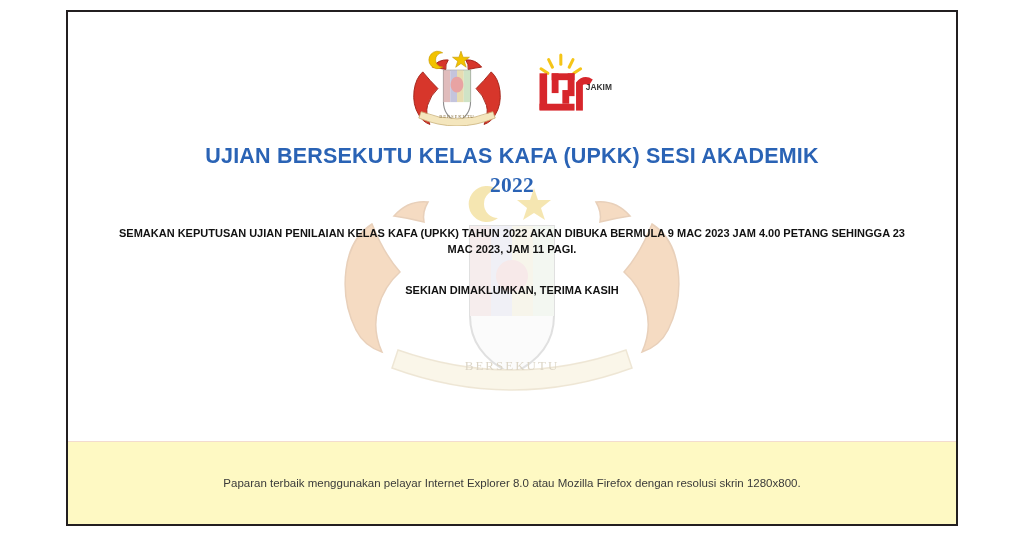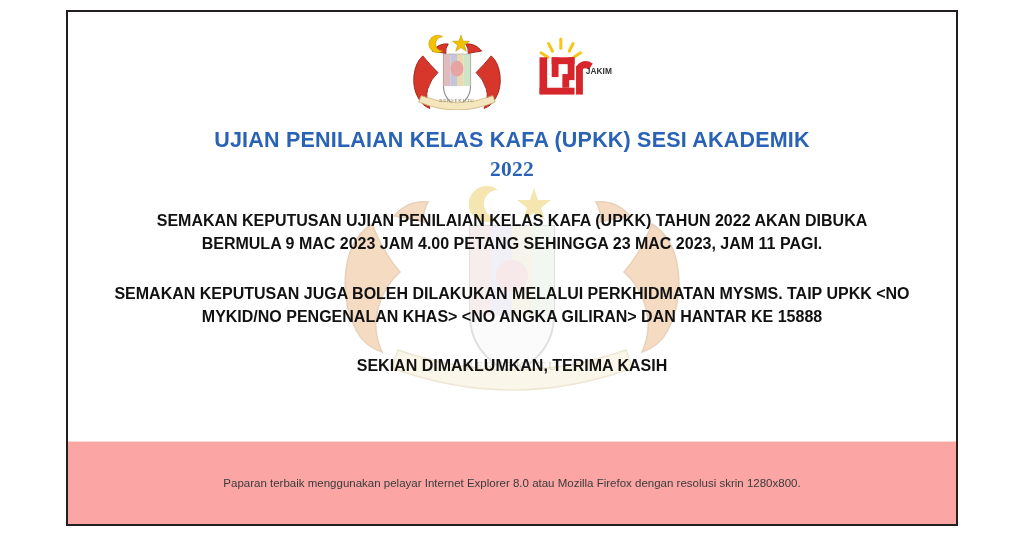--- a/index.html
+++ b/index.html
@@ -35,21 +35,21 @@
     top: 152px;
     transform: translateX(-50%);
     width: 420px;
     height: 250px;
     opacity: 0.30;
     pointer-events: none;
   }
   .content {
     position: relative;
     z-index: 2;
-    padding: 0 34px;
+    padding: 16px 34px;
     text-align: center;
   }
   .logos {
     display: flex;
     justify-content: center;
     align-items: center;
     gap: 18px;
     padding-top: 16px;
     height: 86px;
   }
@@ -61,36 +61,36 @@
     font-size: 21.5px;
     font-weight: bold;
     letter-spacing: 0.2px;
     line-height: 1.35;
     margin-top: 12px;
   }
   .title .year { display:block;font-family:Liberation Serif, serif; }
 
   .para {
     color: #111111;
-    font-size: 16px;
+    font-size: 11px;
     font-weight: bold;
     line-height: 1.42;
     margin: 15px auto;
   }
   .p1 { margin-top: 26px; max-width: 790px; }
   .p2 { margin-top: 28px; max-width: 820px; }
   .p3 { margin-top: 26px; max-width: 700px; }
 
   .footer {
     position: absolute;
     left: 0;
     right: 0;
     bottom: 0;
     height: 82px;
-    background: #fca5a5;
+    background: #fef9c3;
     border-top: 1px solid #f3dccf;
     z-index: 3;
     display: flex;
     flex-direction: column;
     align-items: center;
     justify-content: center;
     gap: 5px;
   }
   .footer-line {
     font-size: 11.5px;
@@ -184,26 +184,25 @@
             <rect x="53" y="28" width="9" height="30"></rect>
             <rect x="46" y="50" width="9" height="18"></rect>
             <rect x="64" y="40" width="9" height="37"></rect>
             <path d="M64 40 q10 -12 22 -4 l-5 8 q-7 -4 -12 2z"></path>
           </g>
           <text x="94" y="50" text-anchor="middle" font-family="'Liberation Sans', sans-serif" font-size="11" font-weight="bold" fill="#333333">JAKIM</text>
         </svg>
       </div>
 
       <div class="title">
-        <span>UJIAN PENILAIAN KELAS KAFA (UPKK) SESI AKADEMIK</span>
+        <span>UJIAN BERSEKUTU KELAS KAFA (UPKK) SESI AKADEMIK</span>
         <span class="year">2022</span>
       </div>
 
       <p class="para p1">SEMAKAN KEPUTUSAN UJIAN PENILAIAN KELAS KAFA (UPKK) TAHUN 2022 AKAN DIBUKA BERMULA 9 MAC 2023 JAM 4.00 PETANG SEHINGGA 23 MAC 2023, JAM 11 PAGI.</p>
-      <p class="para p2">SEMAKAN KEPUTUSAN JUGA BOLEH DILAKUKAN MELALUI PERKHIDMATAN MYSMS. TAIP UPKK &lt;NO MYKID/NO PENGENALAN KHAS&gt; &lt;NO ANGKA GILIRAN&gt; DAN HANTAR KE 15888</p>
       <p class="para p3">SEKIAN DIMAKLUMKAN, TERIMA KASIH</p>
     </div>
 
     <div class="footer">
       <div class="footer-line">Paparan terbaik menggunakan pelayar Internet Explorer 8.0 atau Mozilla Firefox dengan resolusi skrin 1280x800.</div>
     </div>
   </div>
 </div>
 
 </body></html>

